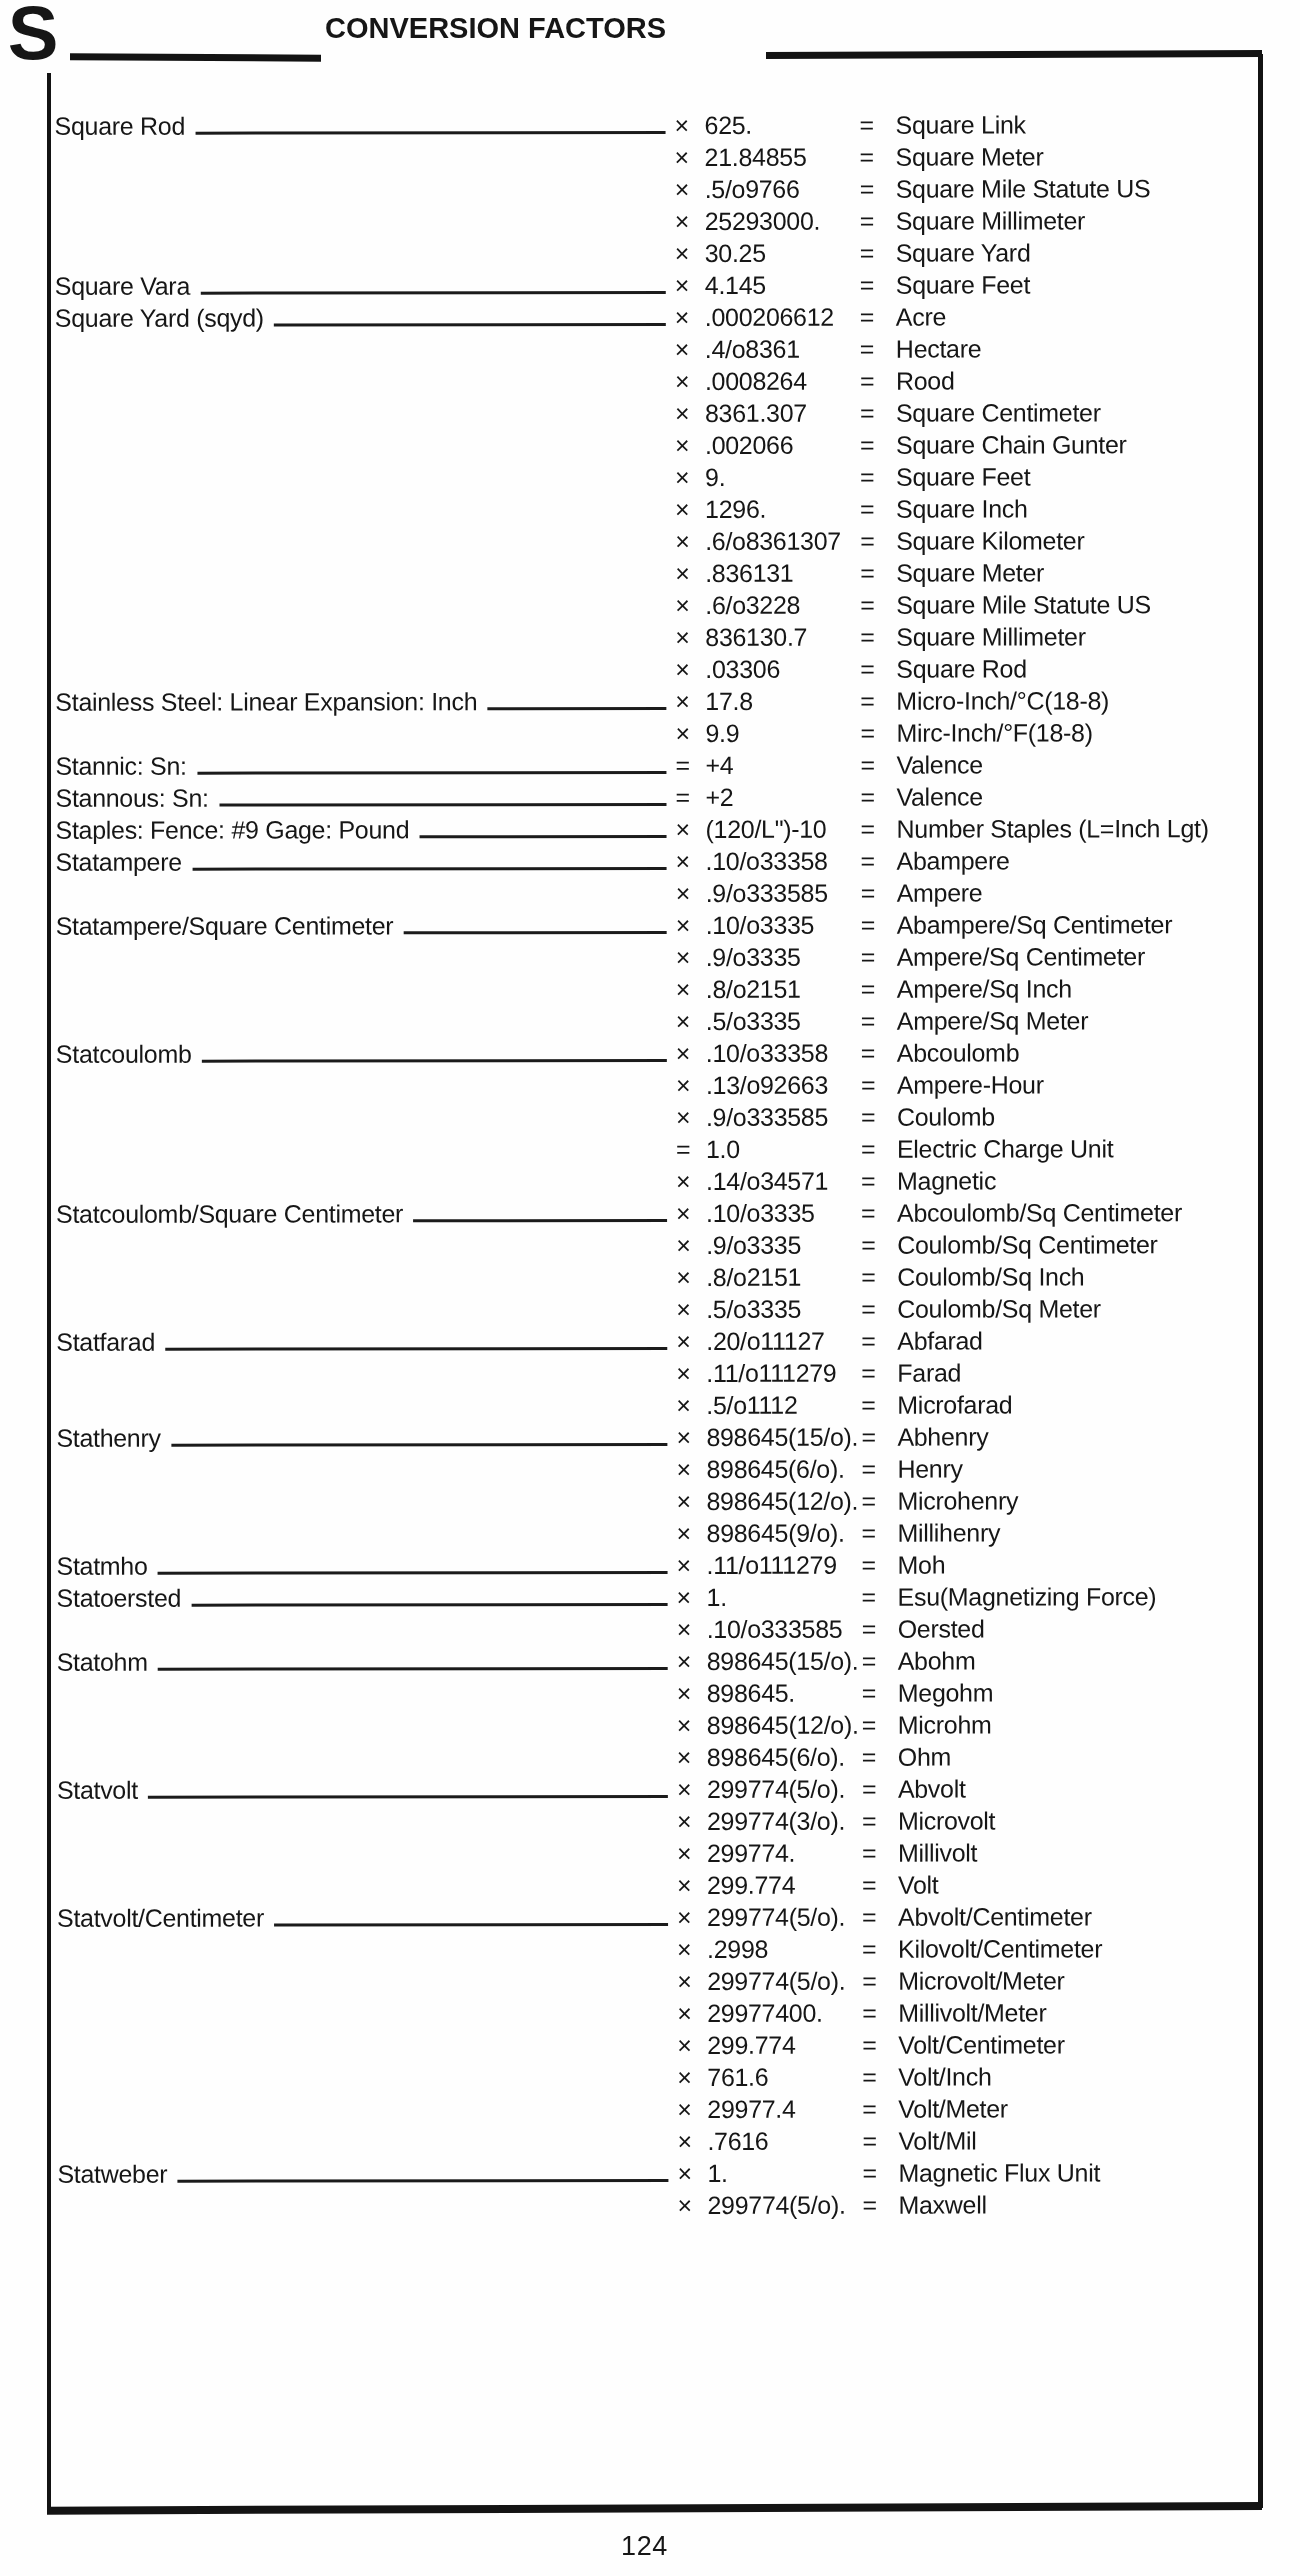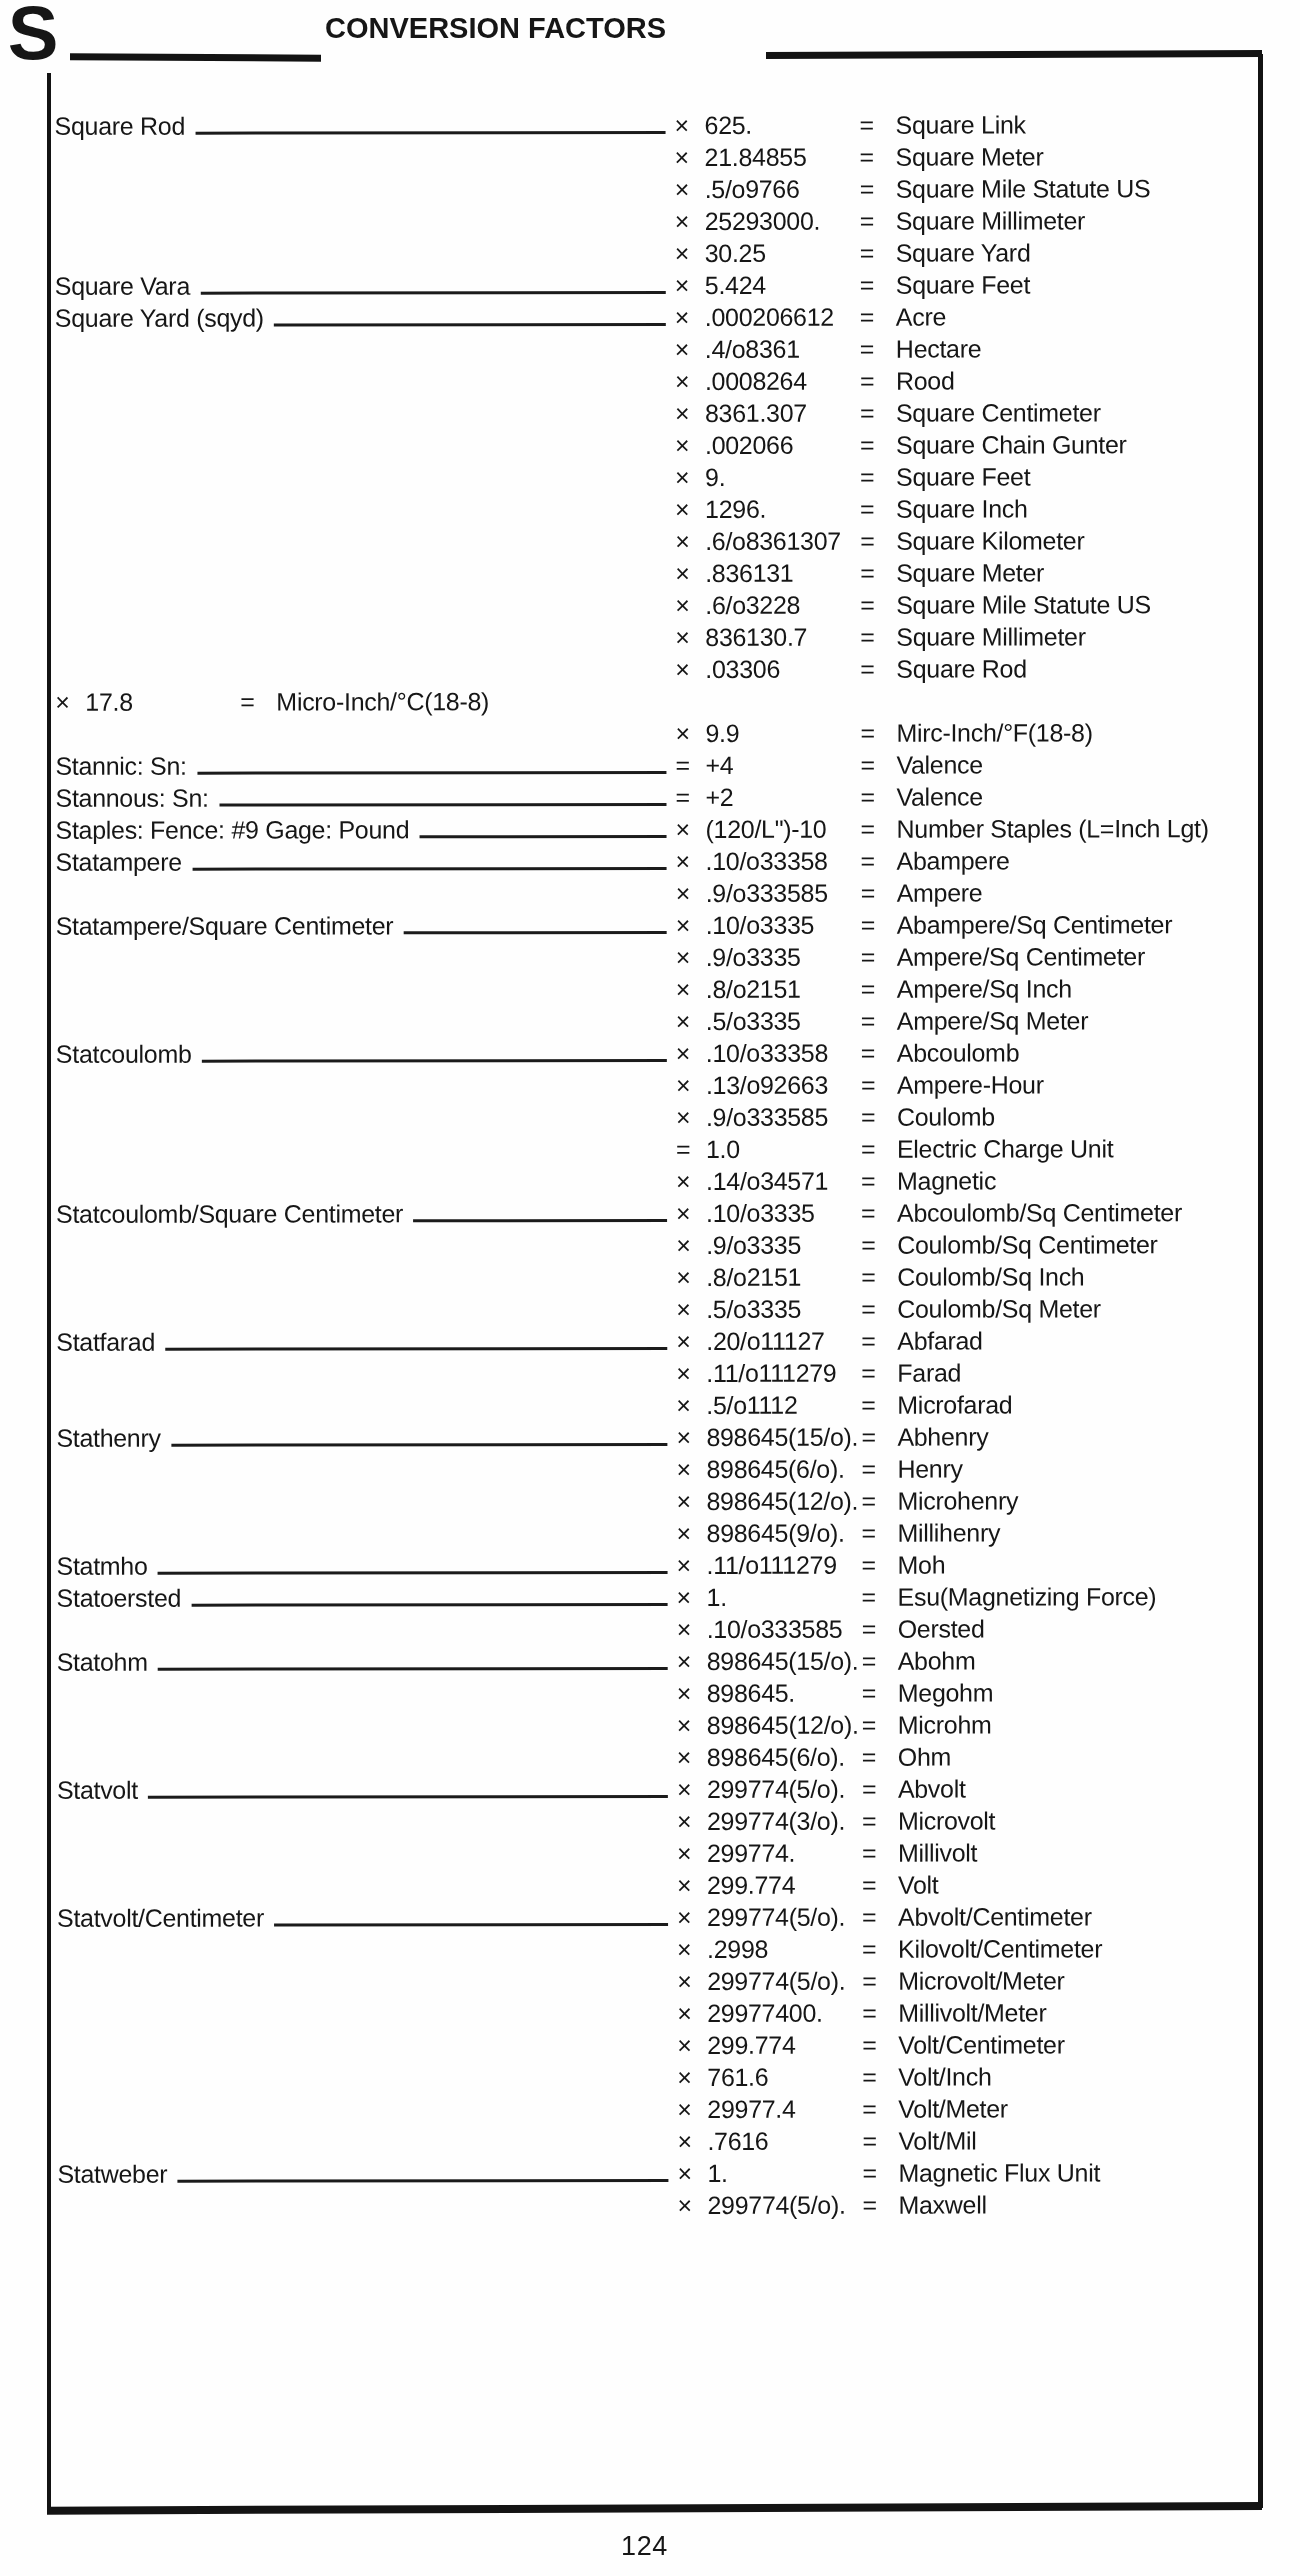--- a/index.html
+++ b/index.html
@@ -132,21 +132,21 @@
     <span class="cell-eq">=</span>
     <span class="cell-result">Square Yard</span>
   </div>
 
   <div class="row">
     <span class="col1">
       <span class="cell-label">Square Vara</span>
       <span class="leader"></span>
     </span>
     <span class="cell-op">×</span>
-    <span class="cell-value">5.424</span>
+    <span class="cell-value">4.145</span>
     <span class="cell-eq">=</span>
     <span class="cell-result">Square Feet</span>
   </div>
 
   <div class="row">
     <span class="col1">
       <span class="cell-label">Square Yard (sqyd)</span>
       <span class="leader"></span>
     </span>
     <span class="cell-op">×</span>
@@ -270,20 +270,24 @@
       <span class="cell-label"></span>
       <span class="leader"></span>
     </span>
     <span class="cell-op">×</span>
     <span class="cell-value">.03306</span>
     <span class="cell-eq">=</span>
     <span class="cell-result">Square Rod</span>
   </div>
 
   <div class="row">
+    <span class="col1">
+      <span class="cell-label">Stainless Steel: Linear Expansion: Inch</span>
+      <span class="leader"></span>
+    </span>
     <span class="cell-op">×</span>
     <span class="cell-value">17.8</span>
     <span class="cell-eq">=</span>
     <span class="cell-result">Micro-Inch/°C(18-8)</span>
   </div>
 
   <div class="row no-label">
     <span class="col1">
       <span class="cell-label"></span>
       <span class="leader"></span>

